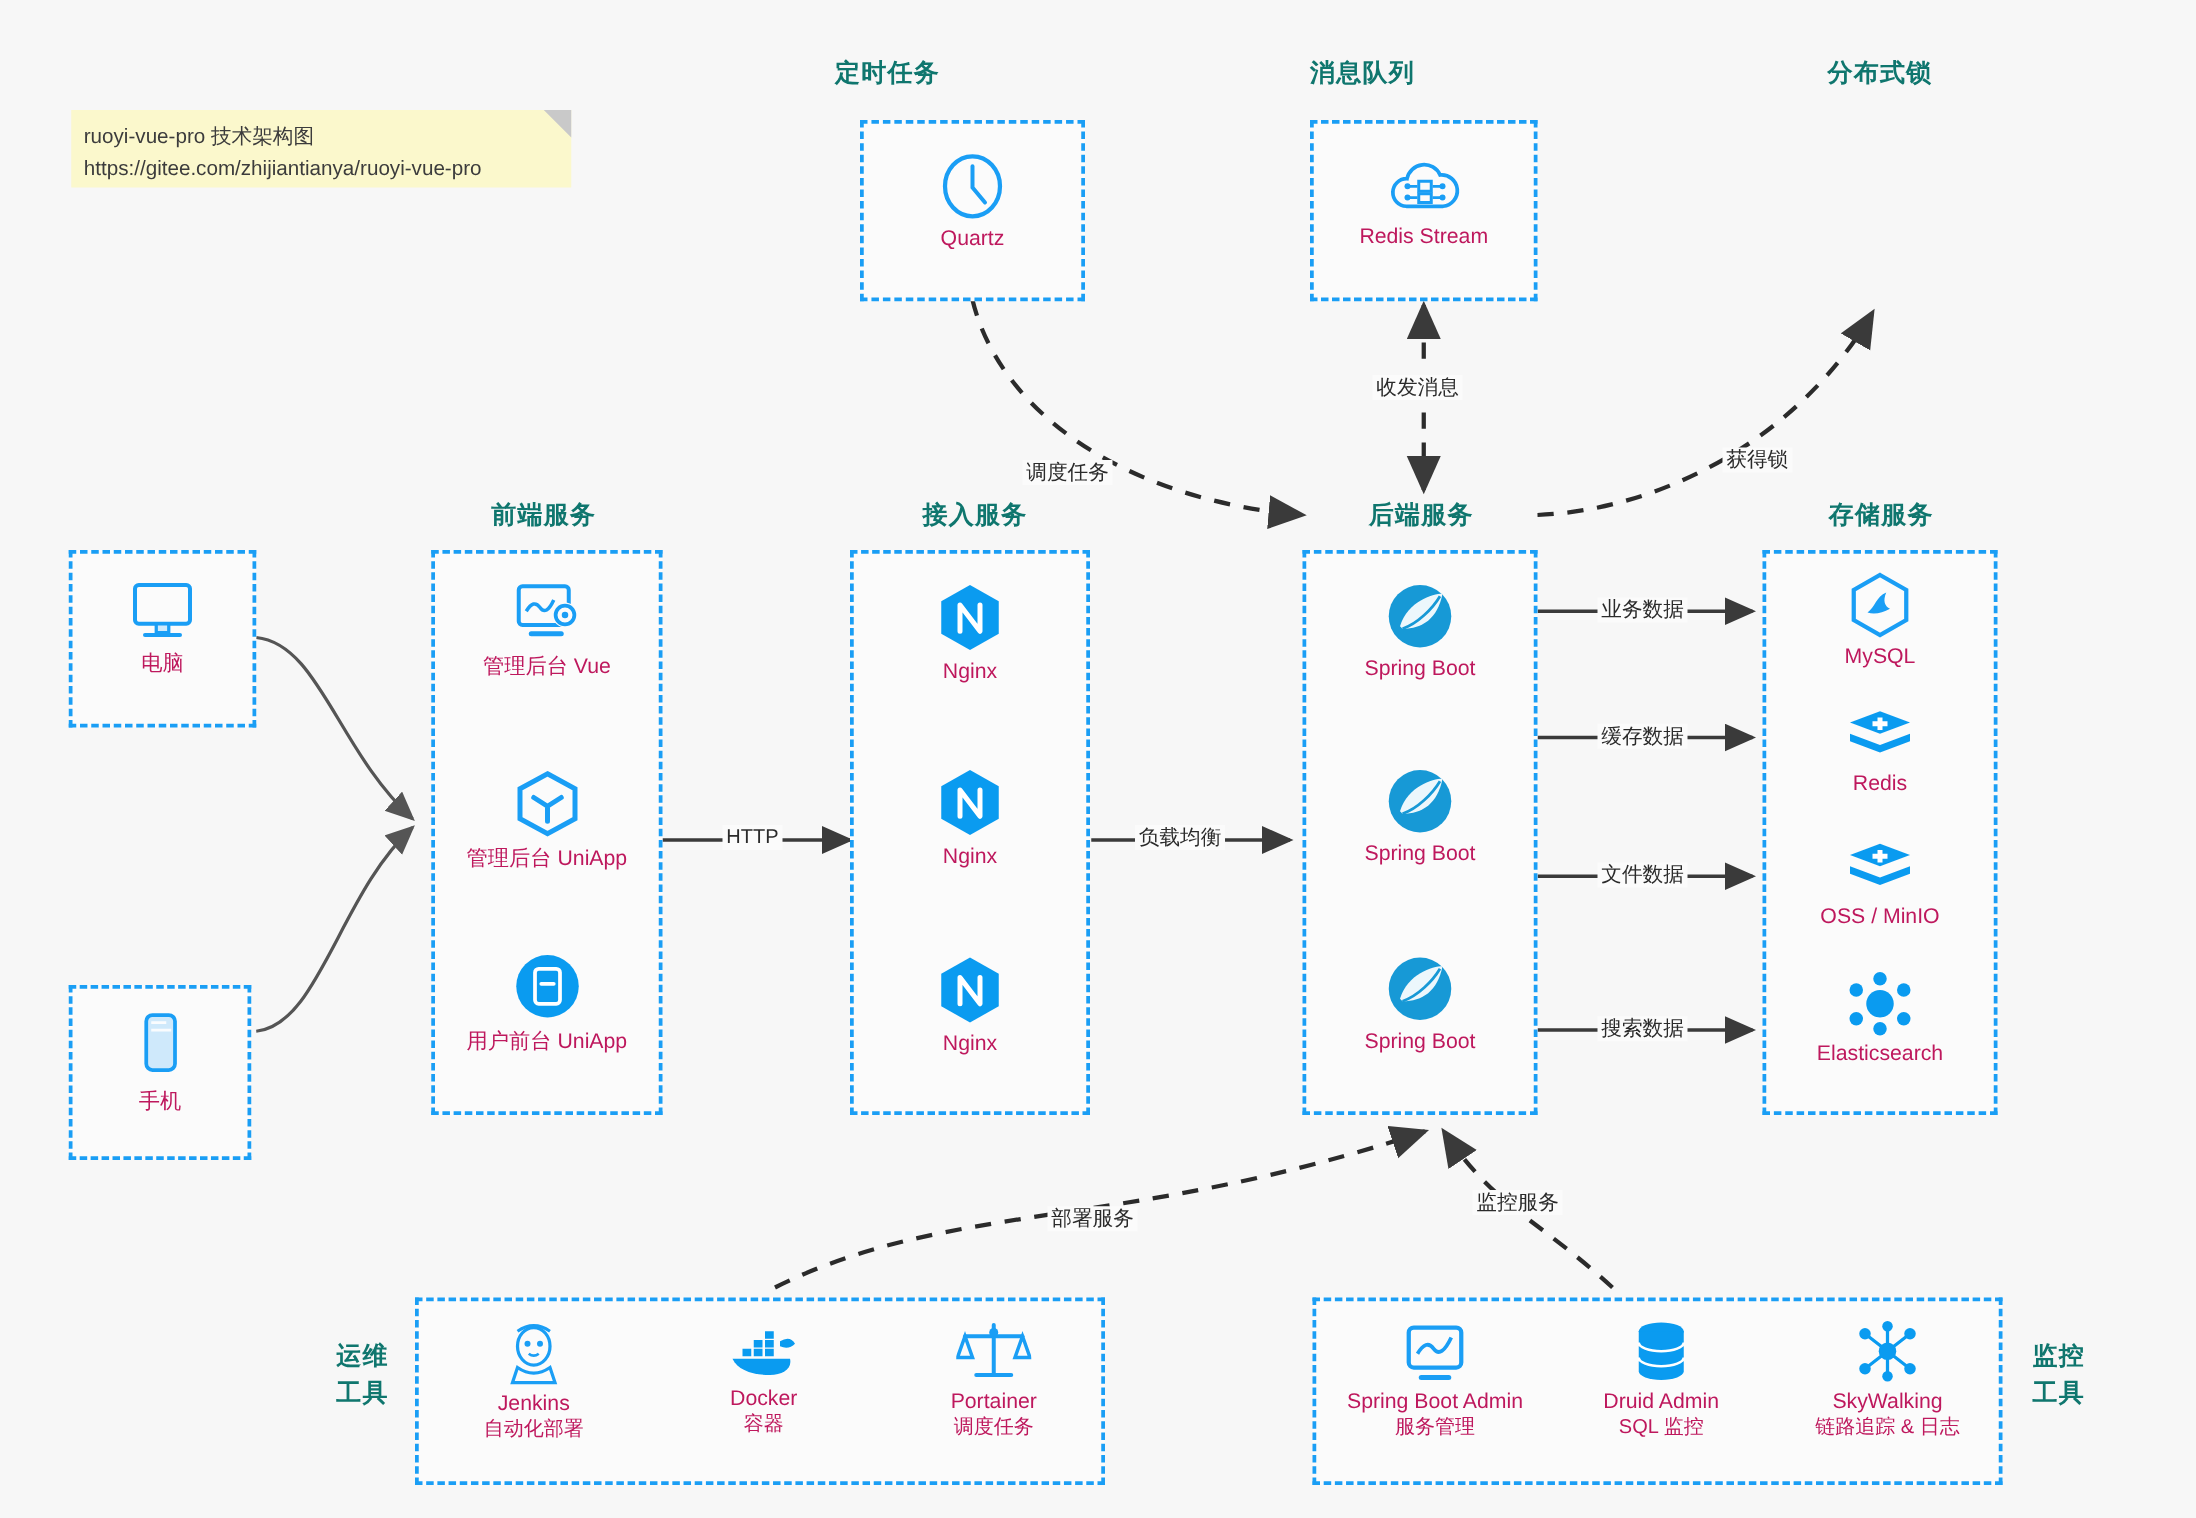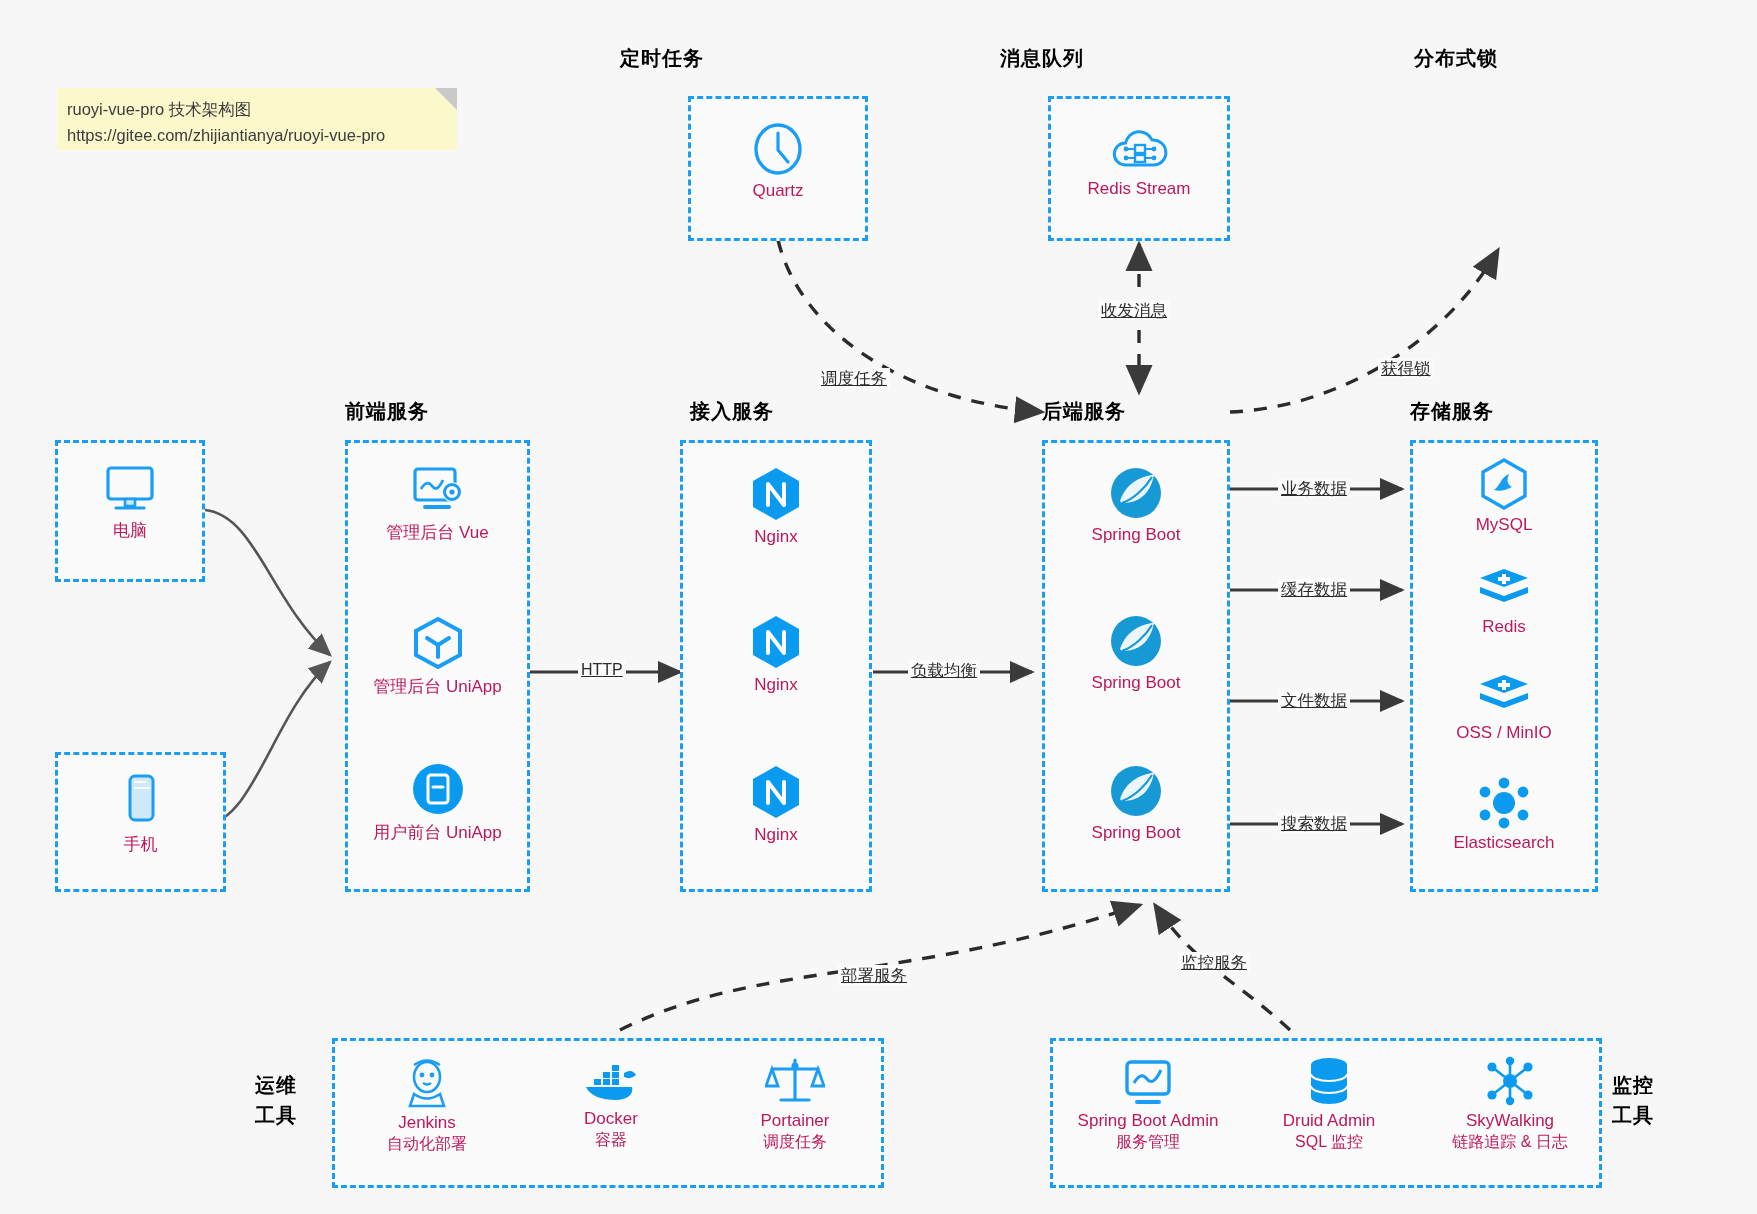--- a/index.html
+++ b/index.html
@@ -10,35 +10,35 @@
 
   
   .note{position:absolute;left:57px;top:88px;width:400px;height:62px;background:#fbf8cc;
         box-shadow:0 0 0 0 transparent;}
   .note .fold{position:absolute;right:0;top:0;width:0;height:0;
         border-left:22px solid transparent;border-top:22px solid #c9c9c9;}
   .note .txt{position:absolute;left:10px;top:8px;font-size:16.5px;line-height:26px;color:#3c3c3c;
         white-space:nowrap;}
 
   
-  .cap{position:absolute;color:#000000;font-weight:bold;font-size:20px;letter-spacing:1px;
-       white-space:nowrap;}
+  .cap{position:absolute;color:#0f766e;font-weight:bold;font-size:20px;letter-spacing:1px;
+       white-space:nowrap;text-align:center;}
 
   
   .box{position:absolute;border:3px dashed #1a9ef5;background:#fbfbfb;box-sizing:border-box;}
 
   
   .node{position:absolute;width:100%;text-align:center;}
   .node .lbl{font-size:17px;color:#be185d;margin-top:4px;white-space:nowrap;}
   .node .lbl2{font-size:16px;color:#be185d;white-space:nowrap;line-height:21px;}
   .ico{display:block;margin:0 auto;}
 
   
   .elab{position:absolute;background:#fbfbfb;font-size:16px;color:#2b2b2b;
-        padding:0 3px;white-space:nowrap;line-height:20px;text-decoration:underline;}
+        padding:0 3px;white-space:nowrap;line-height:20px;}
   .elab.cn{font-size:16.5px;}
 </style>
 </head>
 <body>
 
 <div class="canvas">
 
   <svg class="wires" viewBox="0 0 1757 1214">
     <defs>
       <marker id="ah" markerWidth="10" markerHeight="10" refX="8" refY="4" orient="auto">
@@ -118,21 +118,21 @@
   <div class="box" style="left:55px;top:440px;width:150px;height:142px">
     <div class="node" style="top:20px">
       <svg class="ico" width="58" height="52" viewBox="0 0 58 52">
         <rect x="7" y="5" width="44" height="31" rx="3" fill="none" stroke="#1a9ef5" stroke-width="3.2"></rect>
         <path d="M24,36 h10 v7 h-10 z" fill="#cfe9fb" stroke="#1a9ef5" stroke-width="2.6"></path>
         <path d="M15,45 h28" stroke="#1a9ef5" stroke-width="3.2" stroke-linecap="round"></path>
       </svg>
       <div class="lbl">电脑</div>
     </div>
   </div>
-  <div class="box" style="left:55px;top:752px;width:171px;height:140px">
+  <div class="box" style="left:55px;top:788px;width:146px;height:140px">
     <div class="node" style="top:18px">
       <svg class="ico" width="40" height="56" viewBox="0 0 40 56">
         <rect x="9" y="3" width="23" height="44" rx="5" fill="#cfe9fb" stroke="#1a9ef5" stroke-width="3"></rect>
         <path d="M13,9 l12,0 M13,15 l16,0" stroke="#ffffff" stroke-width="2.2" opacity=".9"></path>
       </svg>
       <div class="lbl">手机</div>
     </div>
   </div>
 
   <div class="cap" style="left:345px;top:398px;width:180px">前端服务</div>

